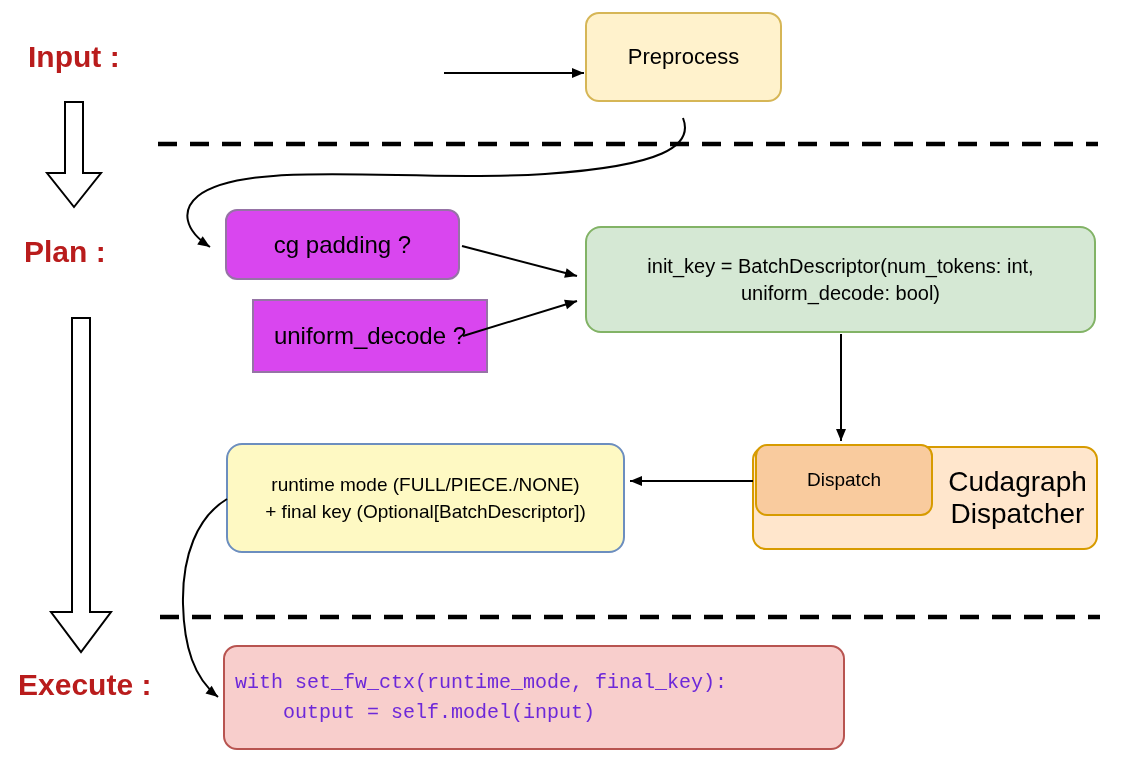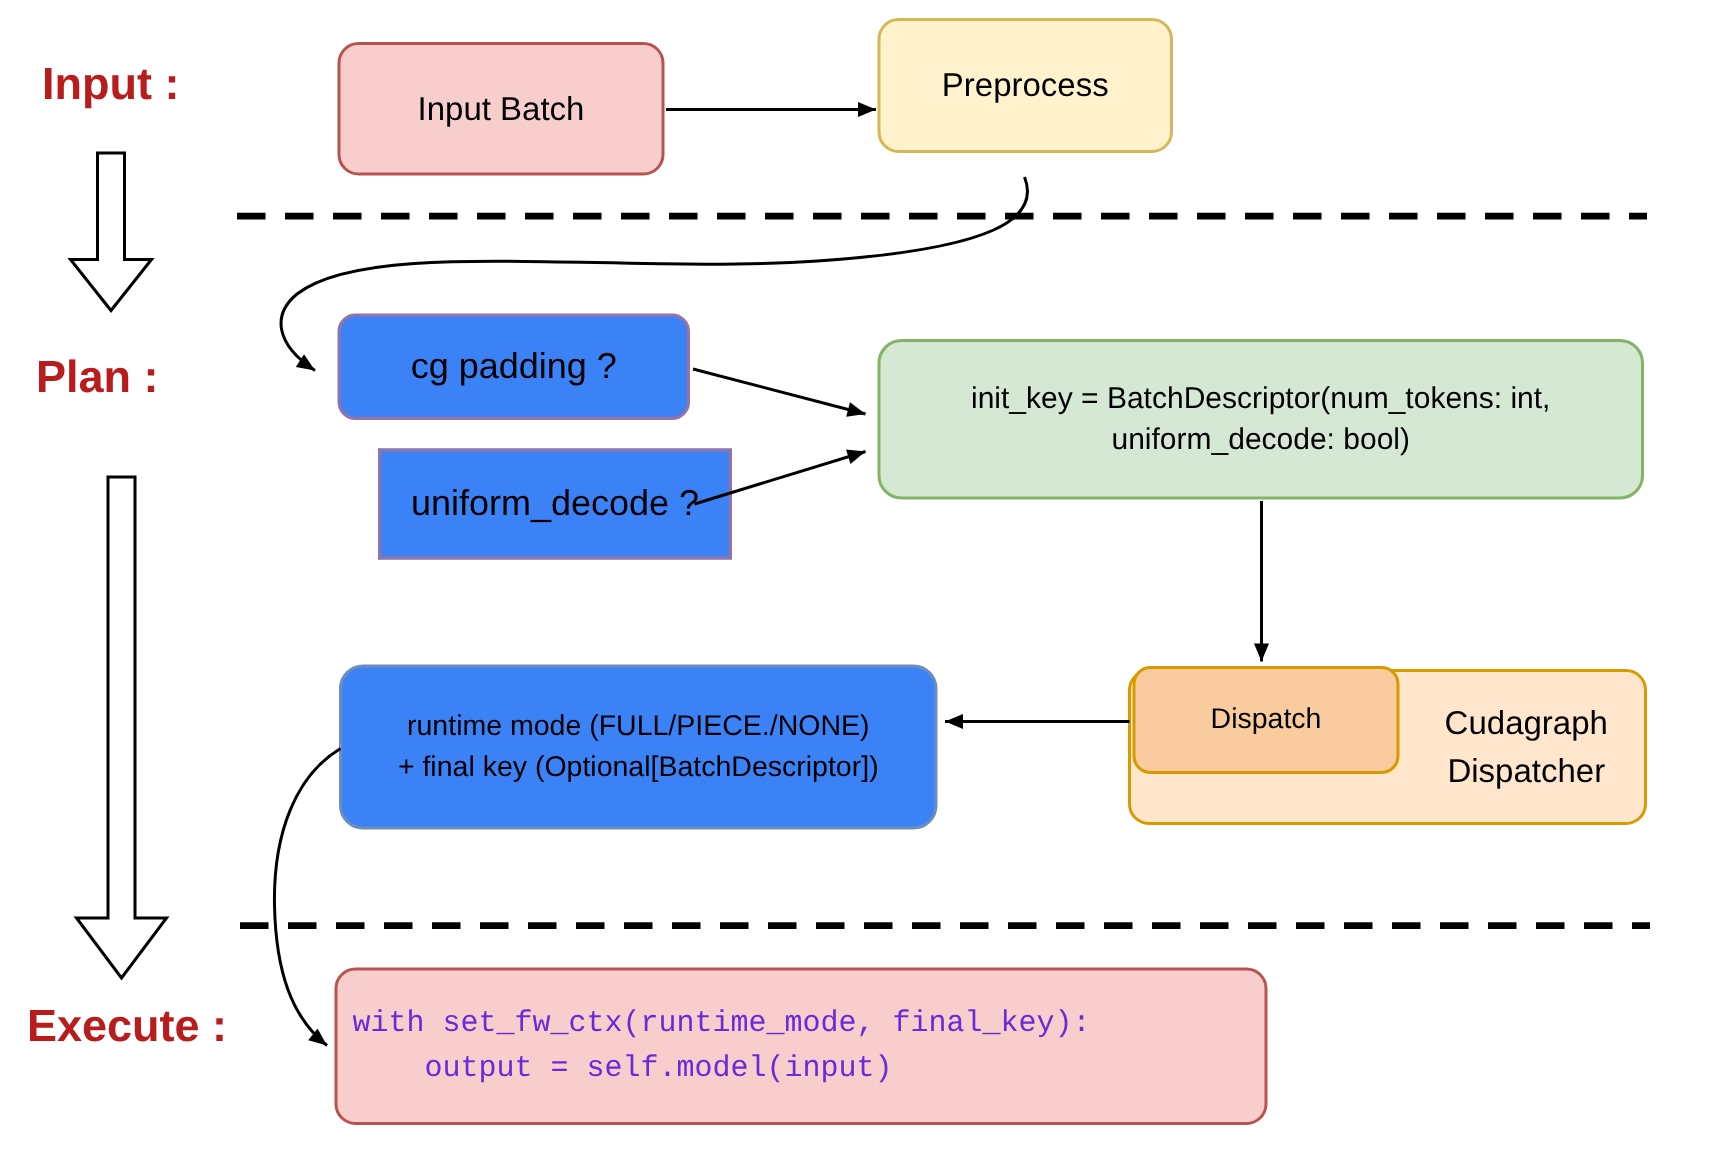--- a/index.html
+++ b/index.html
@@ -10,36 +10,36 @@
   .stage-label{
     position:absolute;font-weight:bold;font-size:30px;color:#b91c1c;white-space:nowrap;
   }
   .node{
     position:absolute;display:flex;align-items:center;justify-content:center;
     text-align:center;border:2px solid #000;box-sizing:border-box;font-size:22px;
   }
   .node .lines{display:flex;flex-direction:column;align-items:center;}
   .red{background:#f8cecc;border-color:#b85450;}
   .yellow{background:#fff2cc;border-color:#d6b656;}
-  .purple{background:#3b82f6;border-color:#9673a6;}
+  .purple{background:#d946ef;border-color:#9673a6;}
   .green{background:#d5e8d4;border-color:#82b366;}
-  .blue{background:#3b82f6;border-color:#6c8ebf;}
+  .blue{background:#fef9c3;border-color:#6c8ebf;}
   .orange-outer{background:#ffe6cc;border-color:#d79b00;}
   .orange-inner{background:#f9cb9e;border-color:#d79b00;}
   .node-input-batch{left:225px;top:28px;width:218px;height:89px;border-radius:14px;}
   .node-preprocess{left:585px;top:12px;width:197px;height:90px;border-radius:14px;}
   .node-cg-padding{left:225px;top:209px;width:235px;height:71px;border-radius:12px;font-size:24px;}
   .node-uniform-decode{left:225px;top:299px;width:236px;height:74px;border-radius:0;font-size:24px;margin-left:27px;}
   .node-init-key{left:585px;top:226px;width:511px;height:107px;border-radius:16px;font-size:20px;line-height:27px;}
   .node-runtime{left:226px;top:443px;width:399px;height:110px;border-radius:16px;font-size:19px;line-height:27px;}
   .node-cudagraph{left:752px;top:446px;width:346px;height:104px;border-radius:14px;justify-content:flex-start;}
   .cudagraph-text{
     position:absolute;left:181px;top:0;width:165px;height:100%;
     display:flex;flex-direction:column;align-items:center;justify-content:center;
-    font-size:22px;line-height:32px;
+    font-size:28px;line-height:32px;
   }
   .node-dispatch{left:755px;top:444px;width:178px;height:72px;border-radius:12px;font-size:19px;}
   .node-code{
     left:223px;top:645px;width:622px;height:105px;border-radius:14px;
     justify-content:flex-start;align-items:center;
   }
   .code-lines{
     padding-left:10px;font-family:"Liberation Mono",monospace;font-size:20px;
     line-height:30px;color:#6d28d9;text-align:left;
   }
@@ -48,23 +48,20 @@
 </style>
 </head>
 <body>
 
 <div class="canvas">
 
   <div class="stage-label" style="left:28px;top:40px">Input :</div>
   <div class="stage-label" style="left:24px;top:235px">Plan :</div>
   <div class="stage-label" style="left:18px;top:668px">Execute :</div>
 
-  <div class="node red node-input-batch">
-    <span>Input Batch</span>
-  </div>
 
   <div class="node yellow node-preprocess">
     <span>Preprocess</span>
   </div>
 
   <div class="node purple node-cg-padding">
     <span>cg padding ?</span>
   </div>
 
   <div class="node purple node-uniform-decode">

